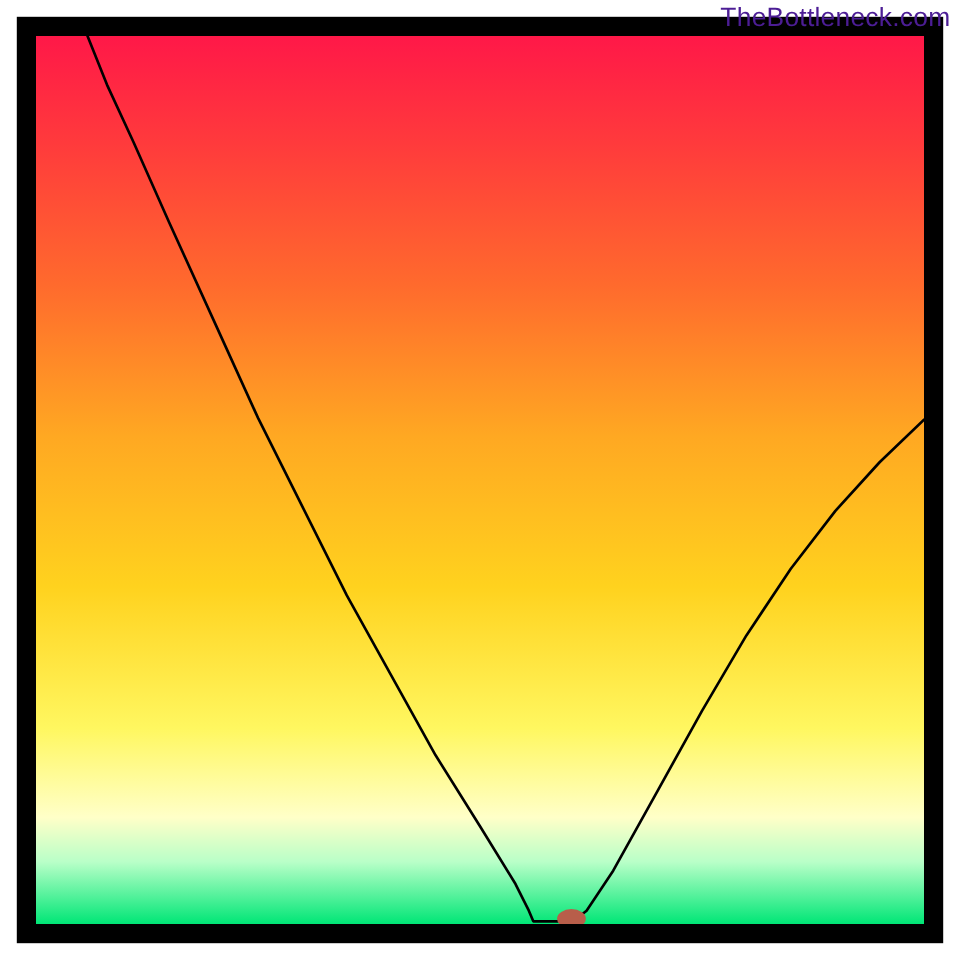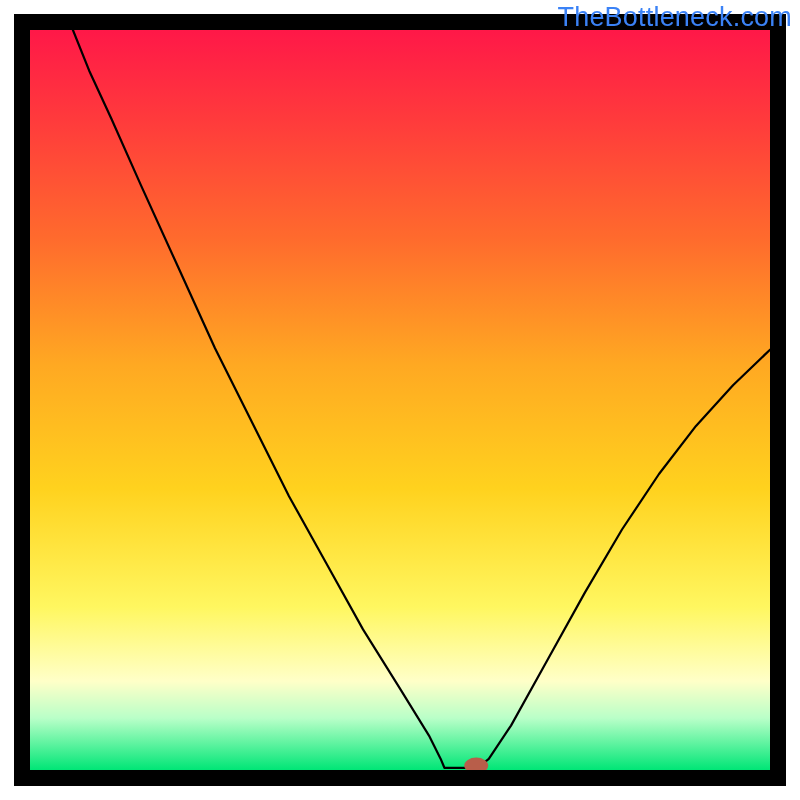--- a/index.html
+++ b/index.html
@@ -7,22 +7,22 @@
   .frame {
     position: relative;
     width: 800px;
     height: 800px;
   }
   .watermark {
     position: absolute;
     top: 2px;
     right: 8px;
     font-family: Arial, Helvetica, sans-serif;
-    font-size: 27px;
-    color: #3b82f6;
+    font-size: 22px;
+    color: #4c1d95;
     letter-spacing: 0.2px;
     z-index: 20;
   }
   svg.plot {
     position: absolute;
     left: 0; top: 0;
     width: 800px; height: 800px;
     display: block;
   }
   .curve {

